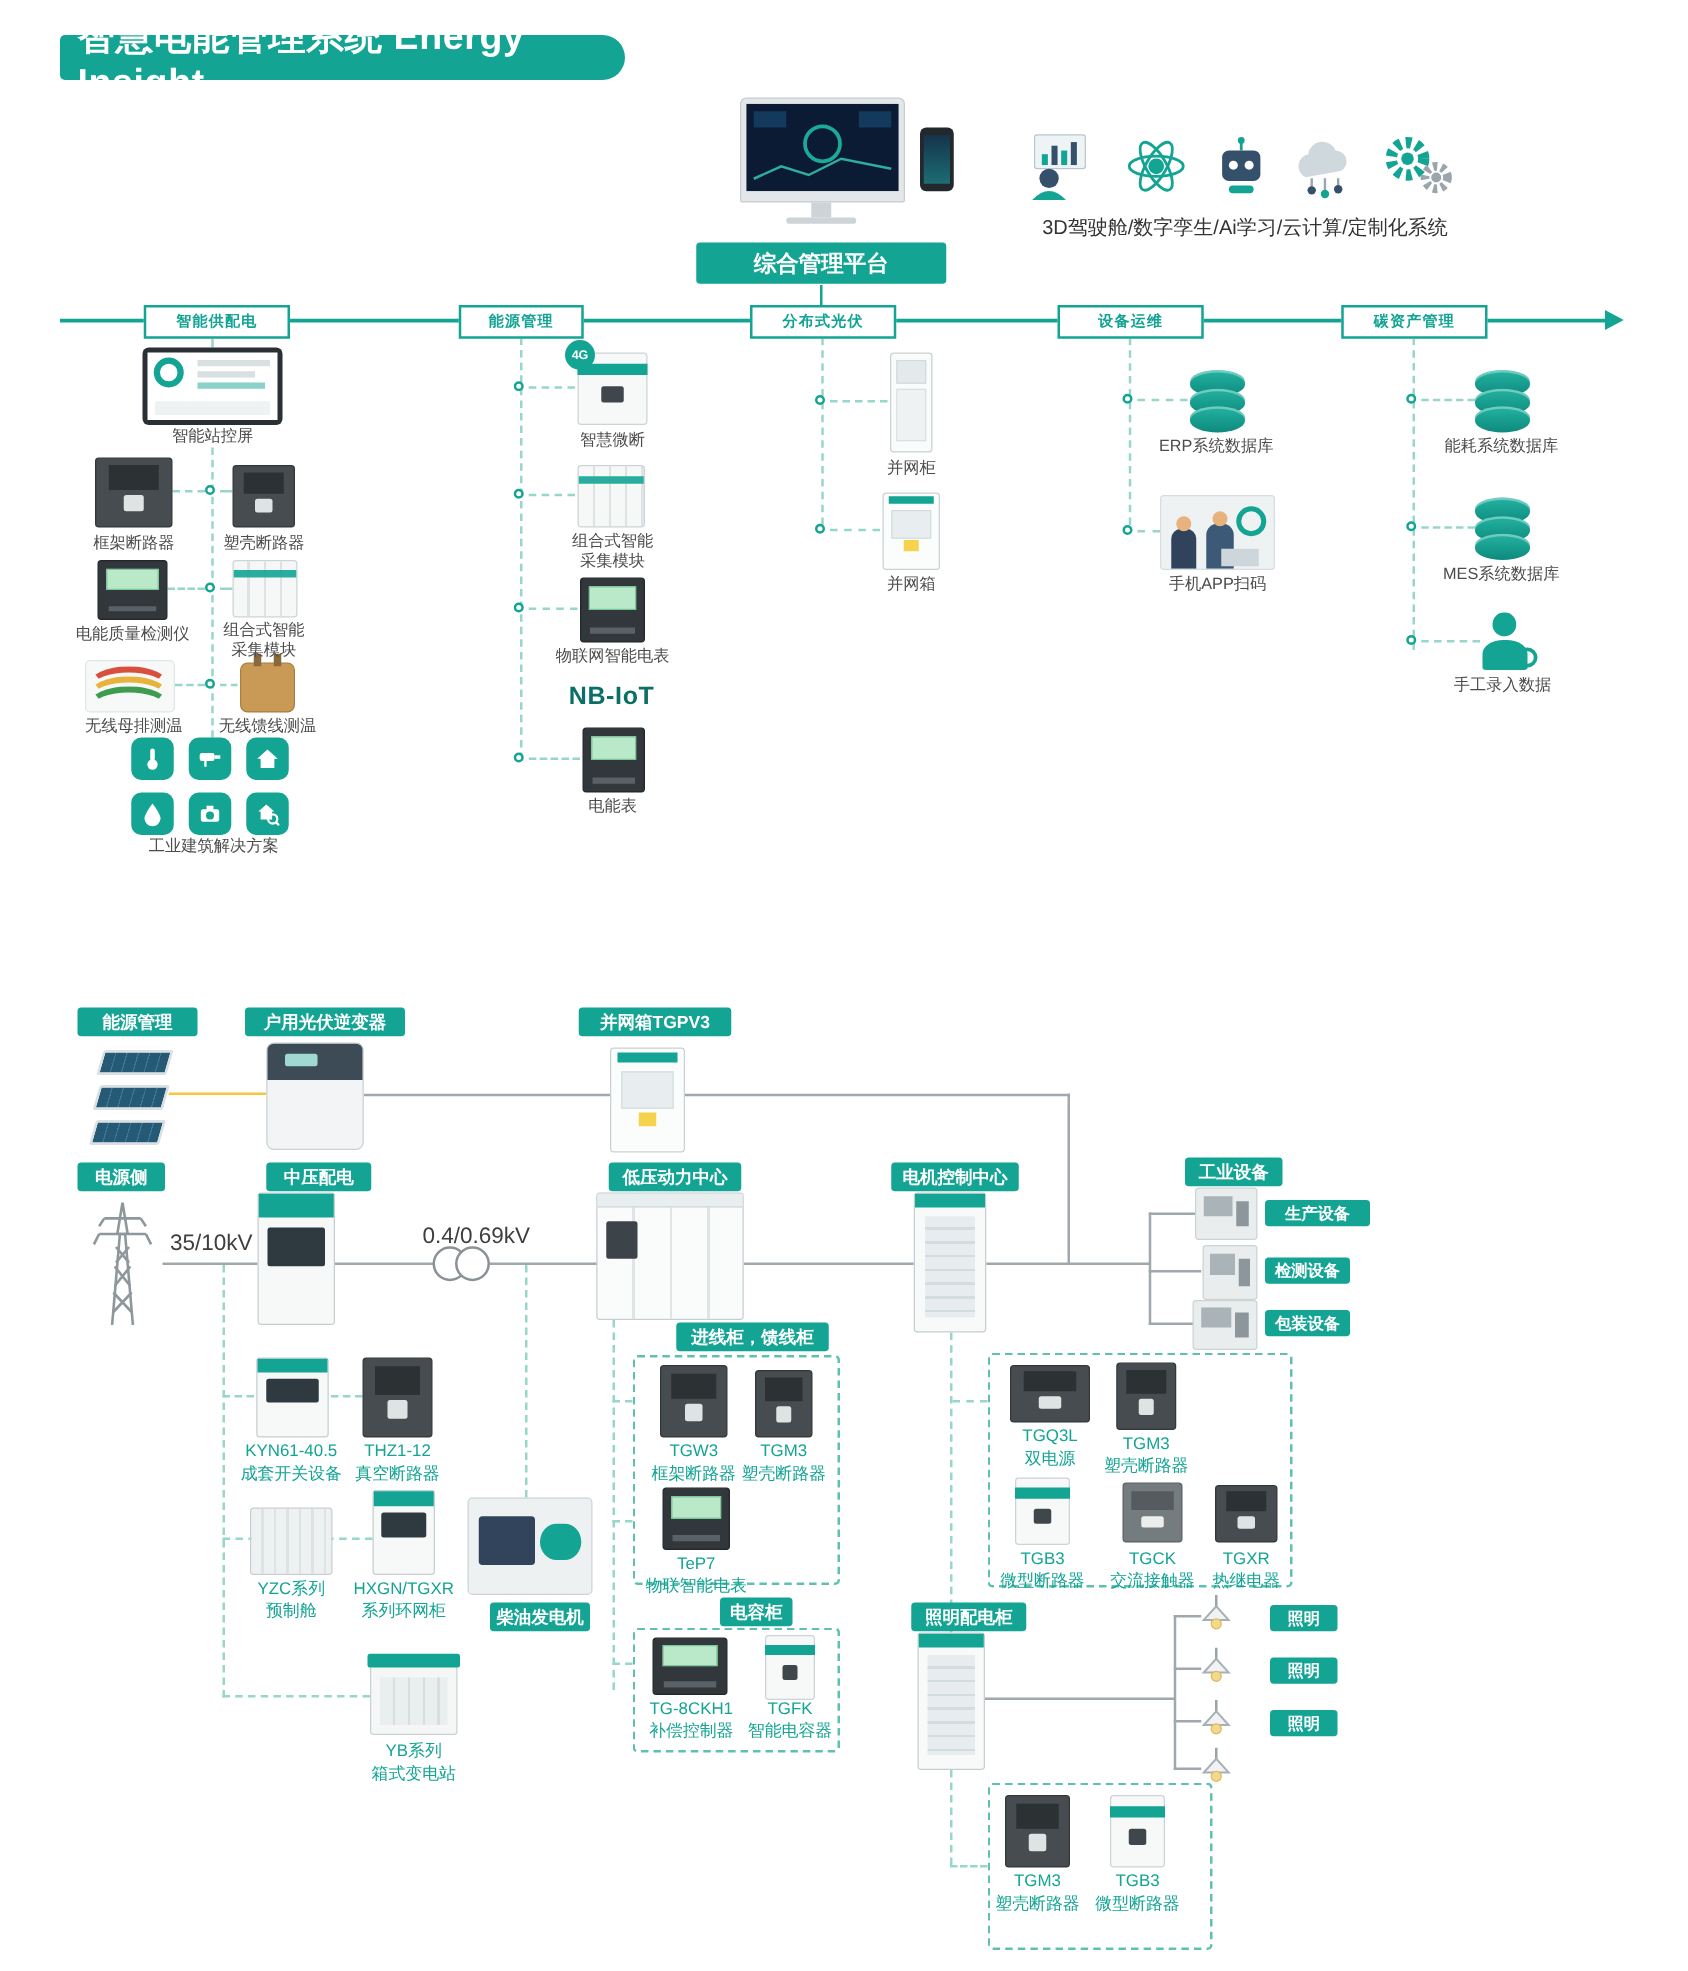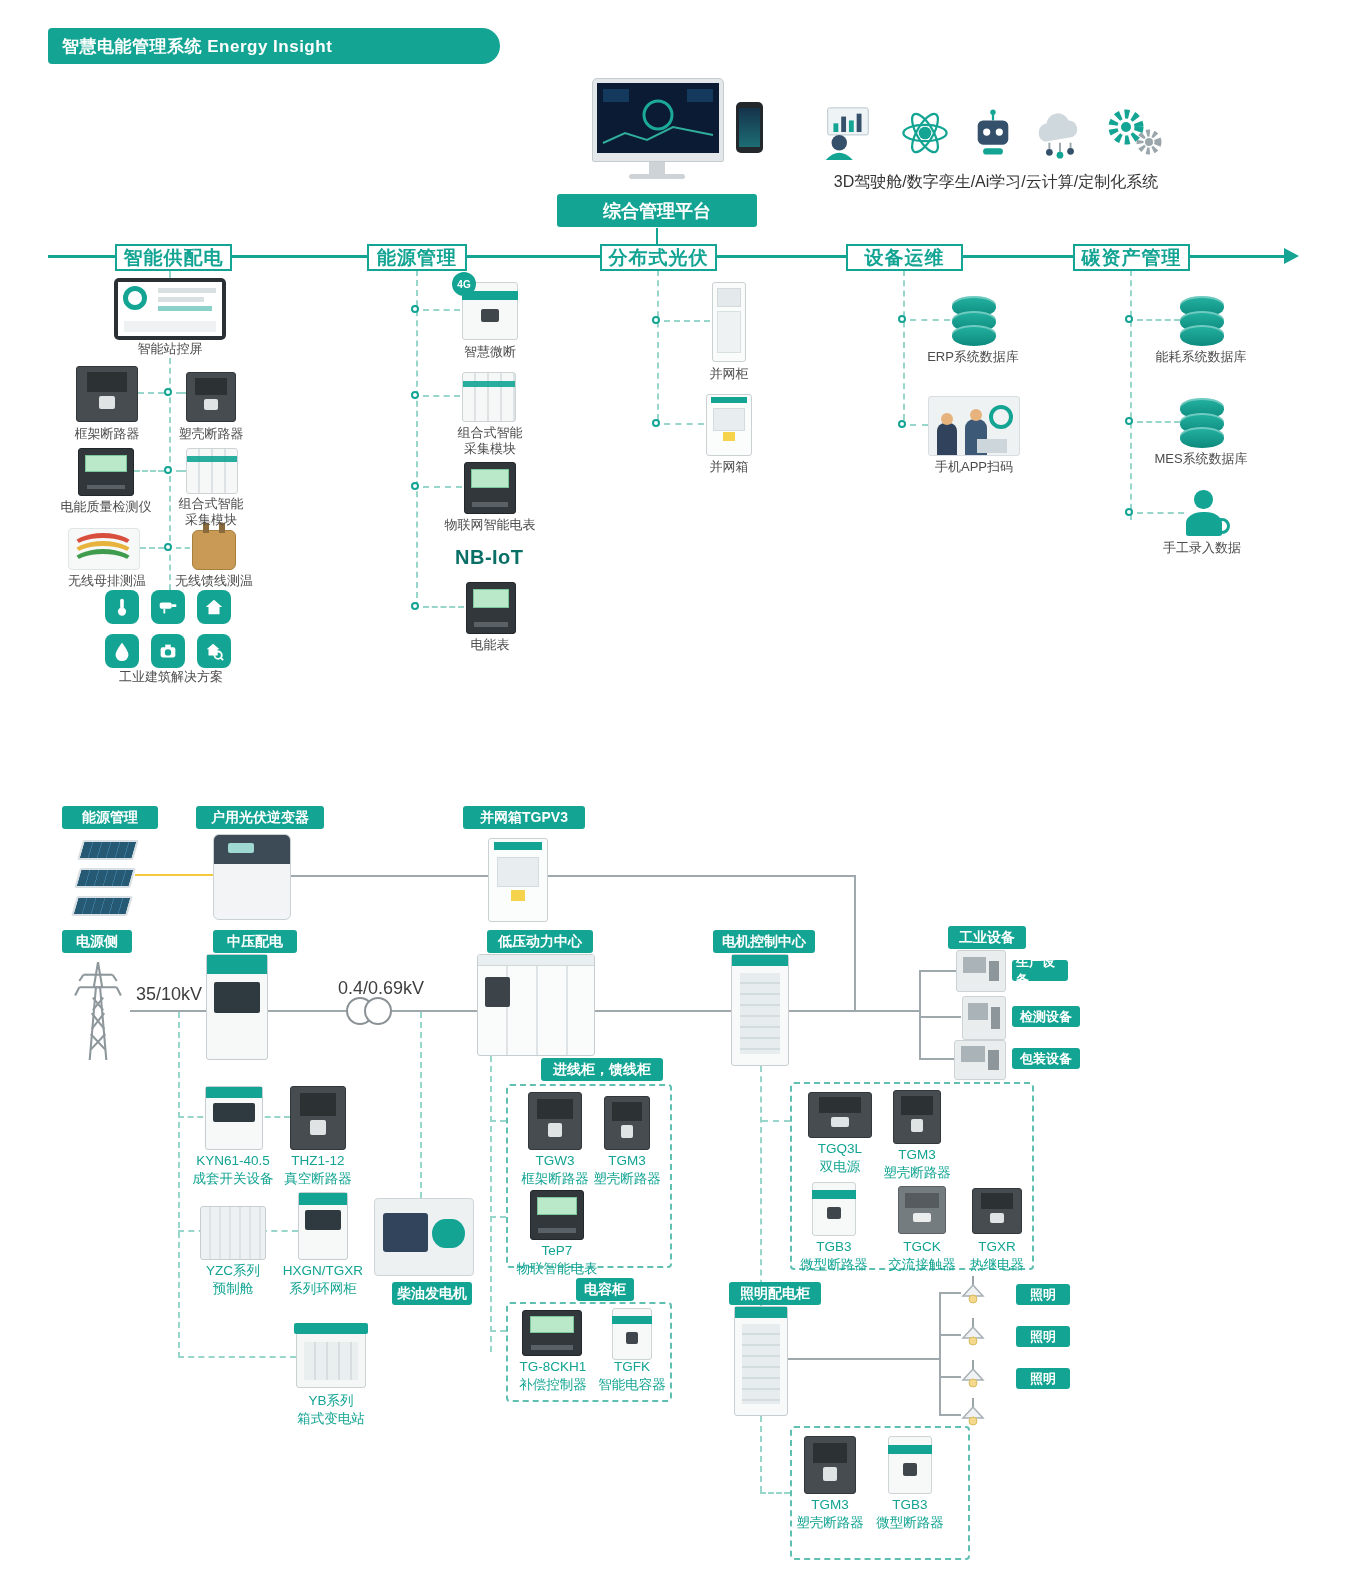--- a/index.html
+++ b/index.html
@@ -1,21 +1,21 @@
 <!DOCTYPE html>
 <html><head>
 <meta charset="utf-8">
 <style>
 :root{--teal:#13a493;--tealD:#0d7d72;--ink:#4c4c4c;}
 *{margin:0;padding:0;box-sizing:border-box}
 body{font-family:"Liberation Sans","DejaVu Sans",sans-serif;background:#fff}
 #canvas{position:relative;width:1350px;height:1577px;background:#fff;overflow:hidden}
 .abs{position:absolute}
-.hdr{position:absolute;background:var(--teal);color:#fff;font-weight:bold;font-size:17px;display:flex;align-items:center;padding-left:14px;border-radius:4px 18px 18px 4px;letter-spacing:.5px;z-index:4}
-.branch{position:absolute;height:27px;background:#fff;border:2px solid var(--teal);border-radius:0;color:var(--teal);font-weight:bold;font-size:19px;letter-spacing:1px;display:flex;align-items:center;justify-content:center;z-index:4}
+.hdr{position:absolute;background:var(--teal);color:#fff;font-weight:bold;font-size:30px;display:flex;align-items:center;padding-left:14px;border-radius:4px 18px 18px 4px;letter-spacing:.5px;z-index:4}
+.branch{position:absolute;height:27px;background:#fff;border:2px solid var(--teal);border-radius:0;color:var(--teal);font-weight:bold;font-size:12px;letter-spacing:1px;display:flex;align-items:center;justify-content:center;z-index:4}
 .tag{position:absolute;background:var(--teal);color:#fff;font-weight:bold;font-size:14px;height:23px;display:flex;align-items:center;justify-content:center;border-radius:3px;z-index:4;padding:0 4px}
 .tag.sm{font-size:13px;height:21px}
 .cap{position:absolute;color:var(--ink);font-size:13px;text-align:center;line-height:1.25;z-index:3}
 .pname{position:absolute;color:var(--teal);font-size:13.5px;font-weight:500;text-align:center;line-height:1.3;z-index:3}
 .l2 span{display:block}
 .ln{position:absolute;background:#9fa8ac;z-index:1}
 .yln{position:absolute;background:#f3c73e;z-index:1}
 .tln{position:absolute;background:var(--teal);z-index:1}
 .dl-v{position:absolute;width:0;border-left:2px dashed #98d6cc;z-index:1}
 .dl-h{position:absolute;height:0;border-top:2px dashed #98d6cc;z-index:1}
@@ -386,21 +386,21 @@
   <div class="dev d-mcc" style="left:731px;top:954px;width:58px;height:112px"></div>
   <div class="ln" style="left:789px;top:1010px;width:131px;height:2px"></div>
   <div class="ln" style="left:919px;top:970px;width:2px;height:90px"></div>
   <div class="ln" style="left:919px;top:970px;width:38px;height:2px"></div>
   <div class="ln" style="left:919px;top:1016px;width:42px;height:2px"></div>
   <div class="ln" style="left:919px;top:1058px;width:38px;height:2px"></div>
   <div class="tag" style="left:948px;top:926px;width:78px">工业设备</div>
   <div class="dev d-mach" style="left:956px;top:950px;width:50px;height:42px"></div>
   <div class="dev d-mach" style="left:962px;top:996px;width:44px;height:44px"></div>
   <div class="dev d-mach" style="left:954px;top:1040px;width:52px;height:40px"></div>
-  <div class="tag sm" style="left:1012px;top:960px;width:56px">生产设备</div>
+  <div class="tag sm" style="left:1012px;top:960px;width:84px">生产设备</div>
   <div class="tag sm" style="left:1012px;top:1006px;width:68px">检测设备</div>
   <div class="tag sm" style="left:1012px;top:1048px;width:68px">包装设备</div>
 
   <div class="dl-v" style="left:178px;top:1012px;height:346px"></div>
   <div class="dl-h" style="left:178px;top:1116px;width:112px"></div>
   <div class="dl-h" style="left:178px;top:1230px;width:120px"></div>
   <div class="dl-h" style="left:178px;top:1356px;width:118px"></div>
   <div class="dev d-kyn" style="left:205px;top:1086px;width:58px;height:64px"></div>
   <div class="pname l2" style="left:181px;top:1152px;width:104px">
     <span>KYN61-40.5</span>

